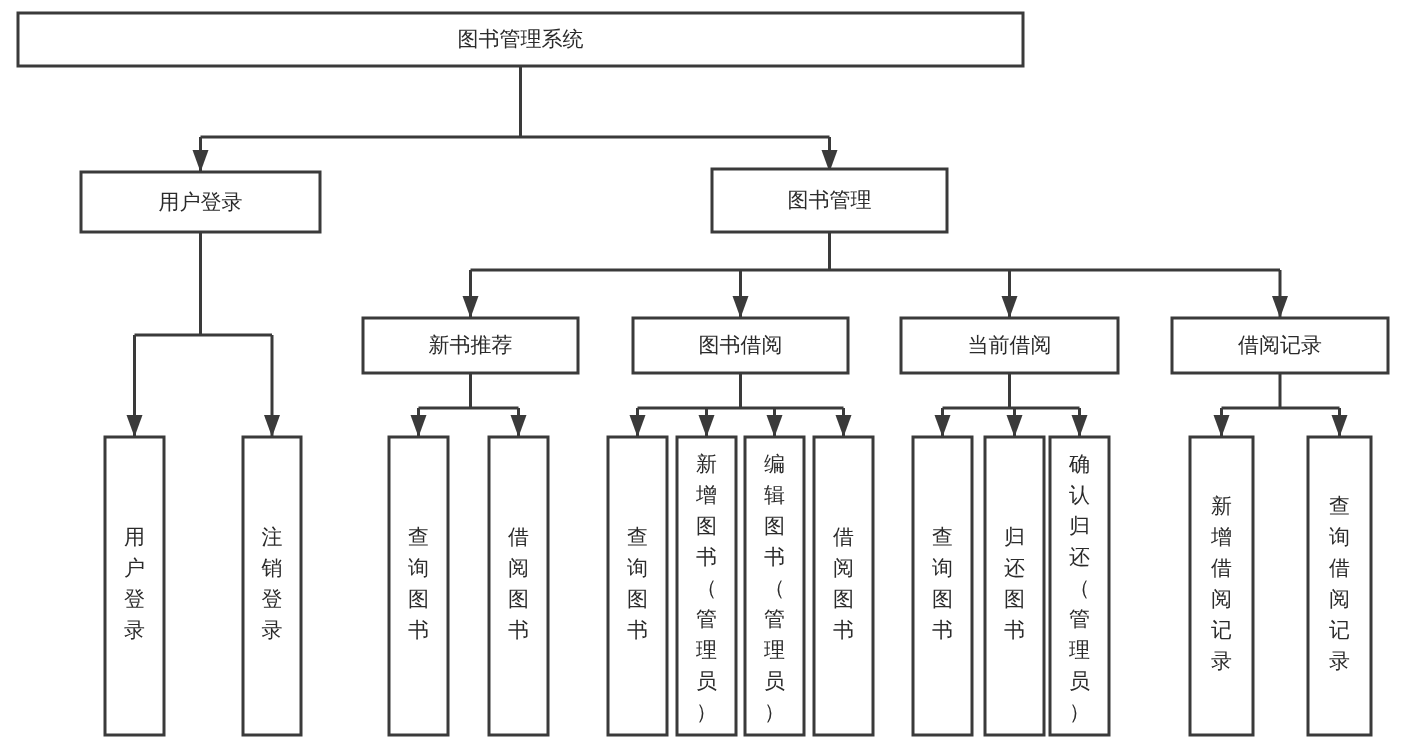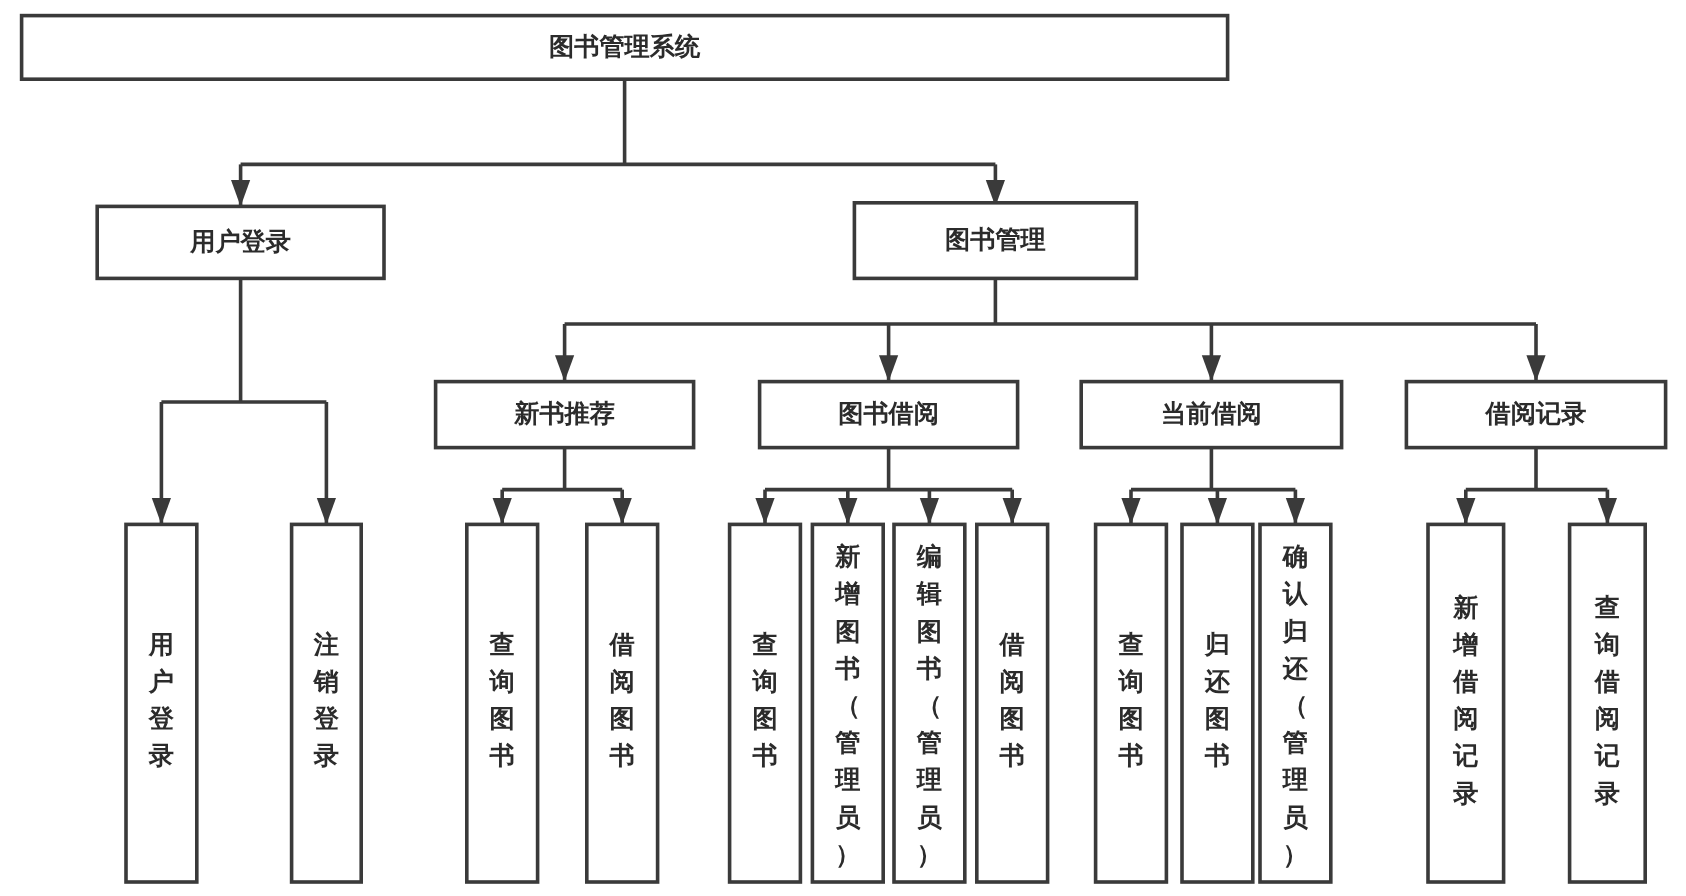--- a/index.html
+++ b/index.html
@@ -10,21 +10,20 @@
   body {
     width: 1405px;
     height: 747px;
     font-family: "Liberation Sans", "DejaVu Sans", sans-serif;
     overflow: hidden;
   }
   #diagram-root {
     position: relative;
     width: 1405px;
     height: 624px;
-    font-weight: bold;
   }
   svg.diagram-canvas {
     position: absolute;
     top: 0;
     left: 0;
     width: 1405px;
     height: 747px;
     display: block;
   }
   .node-box {

